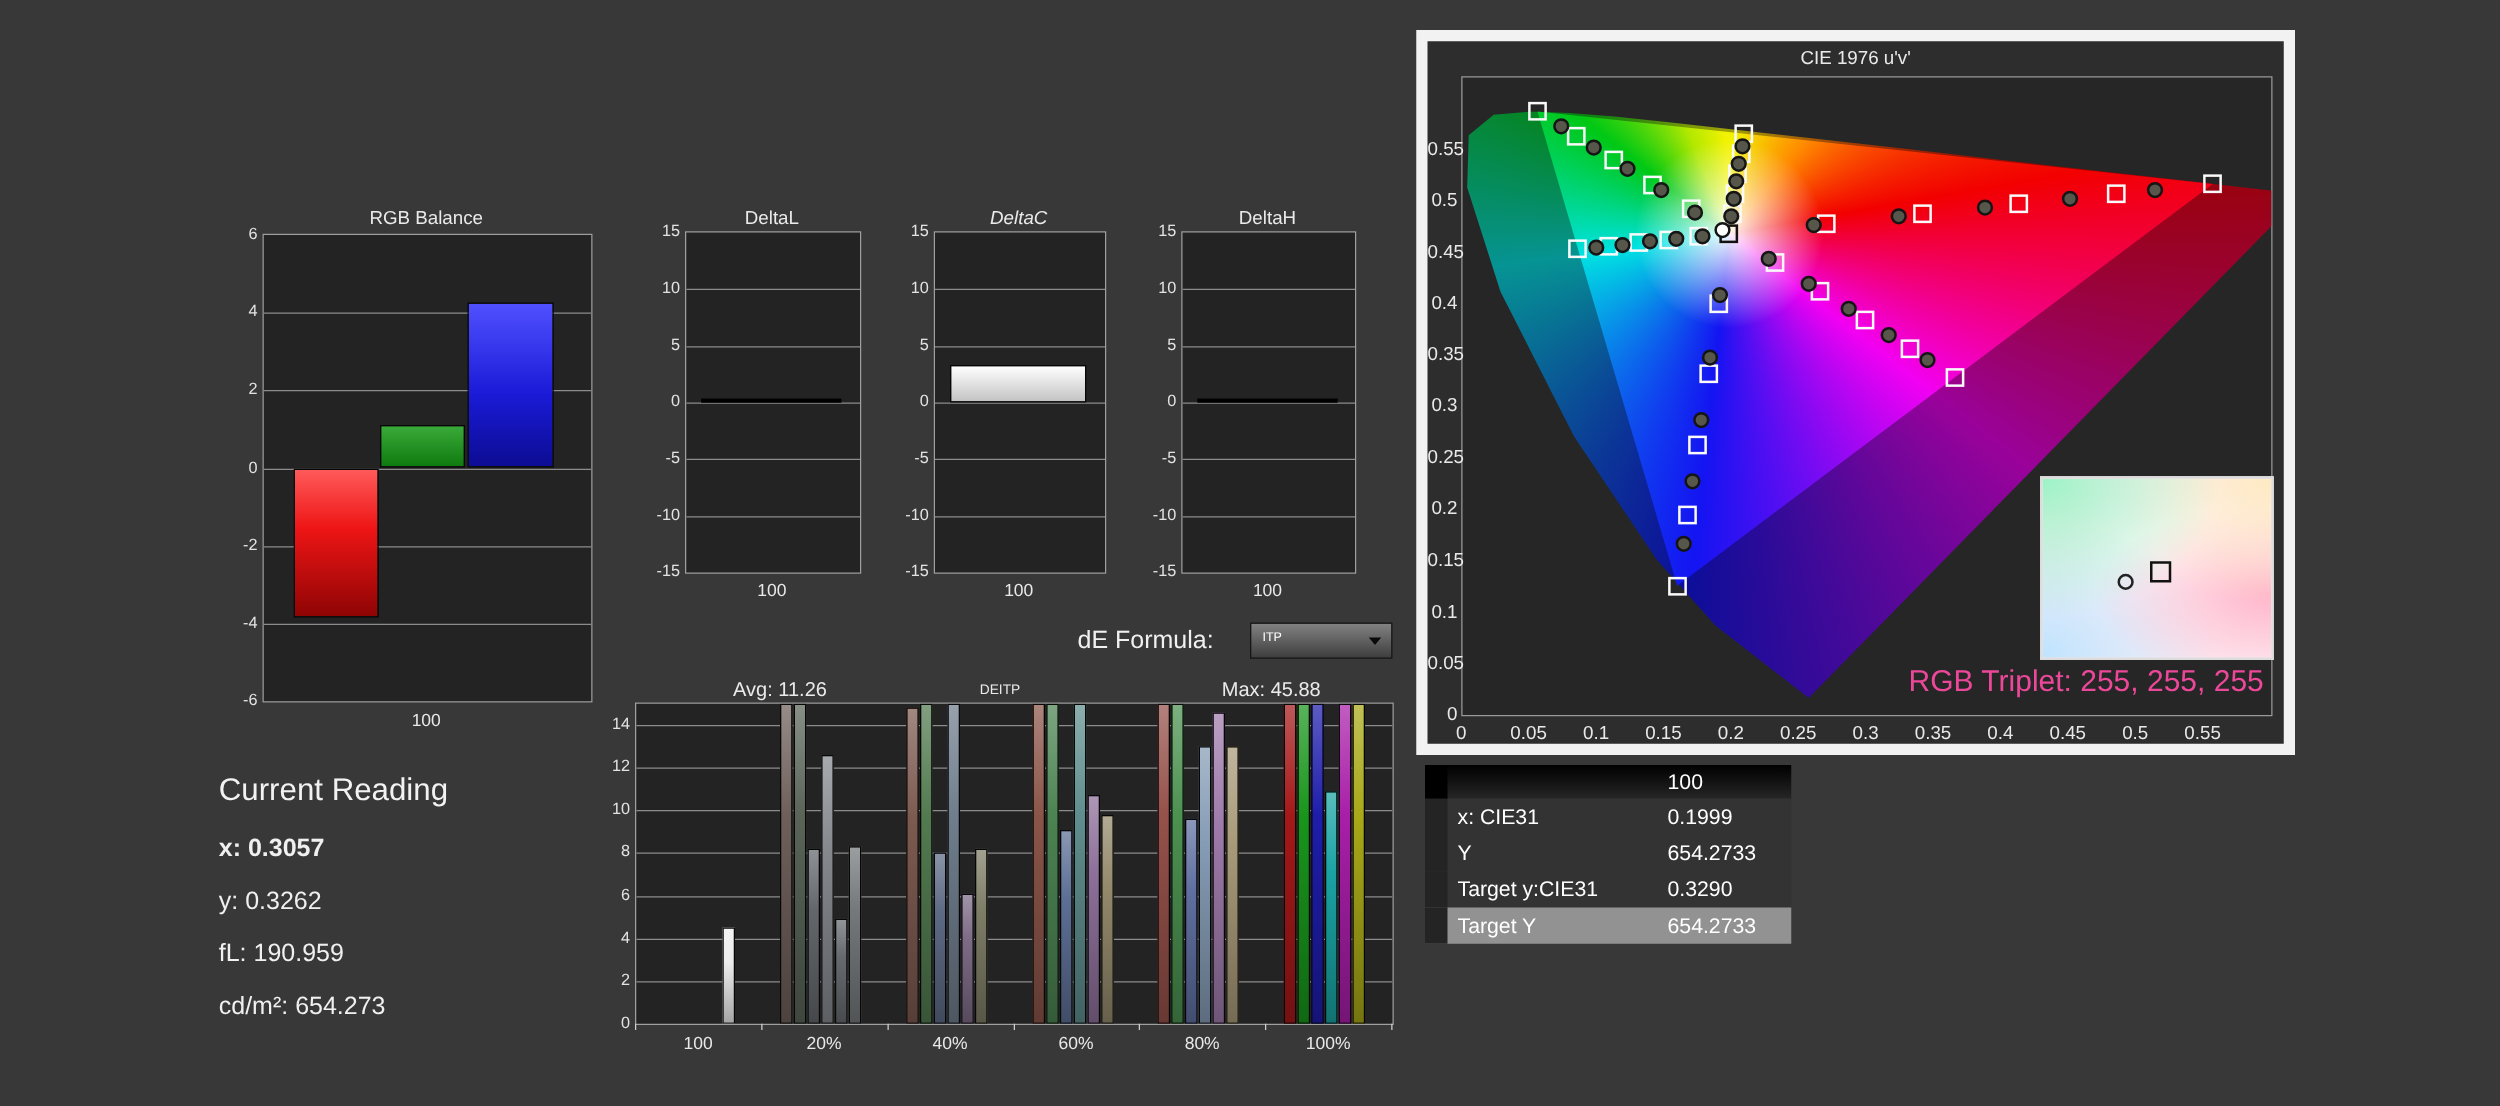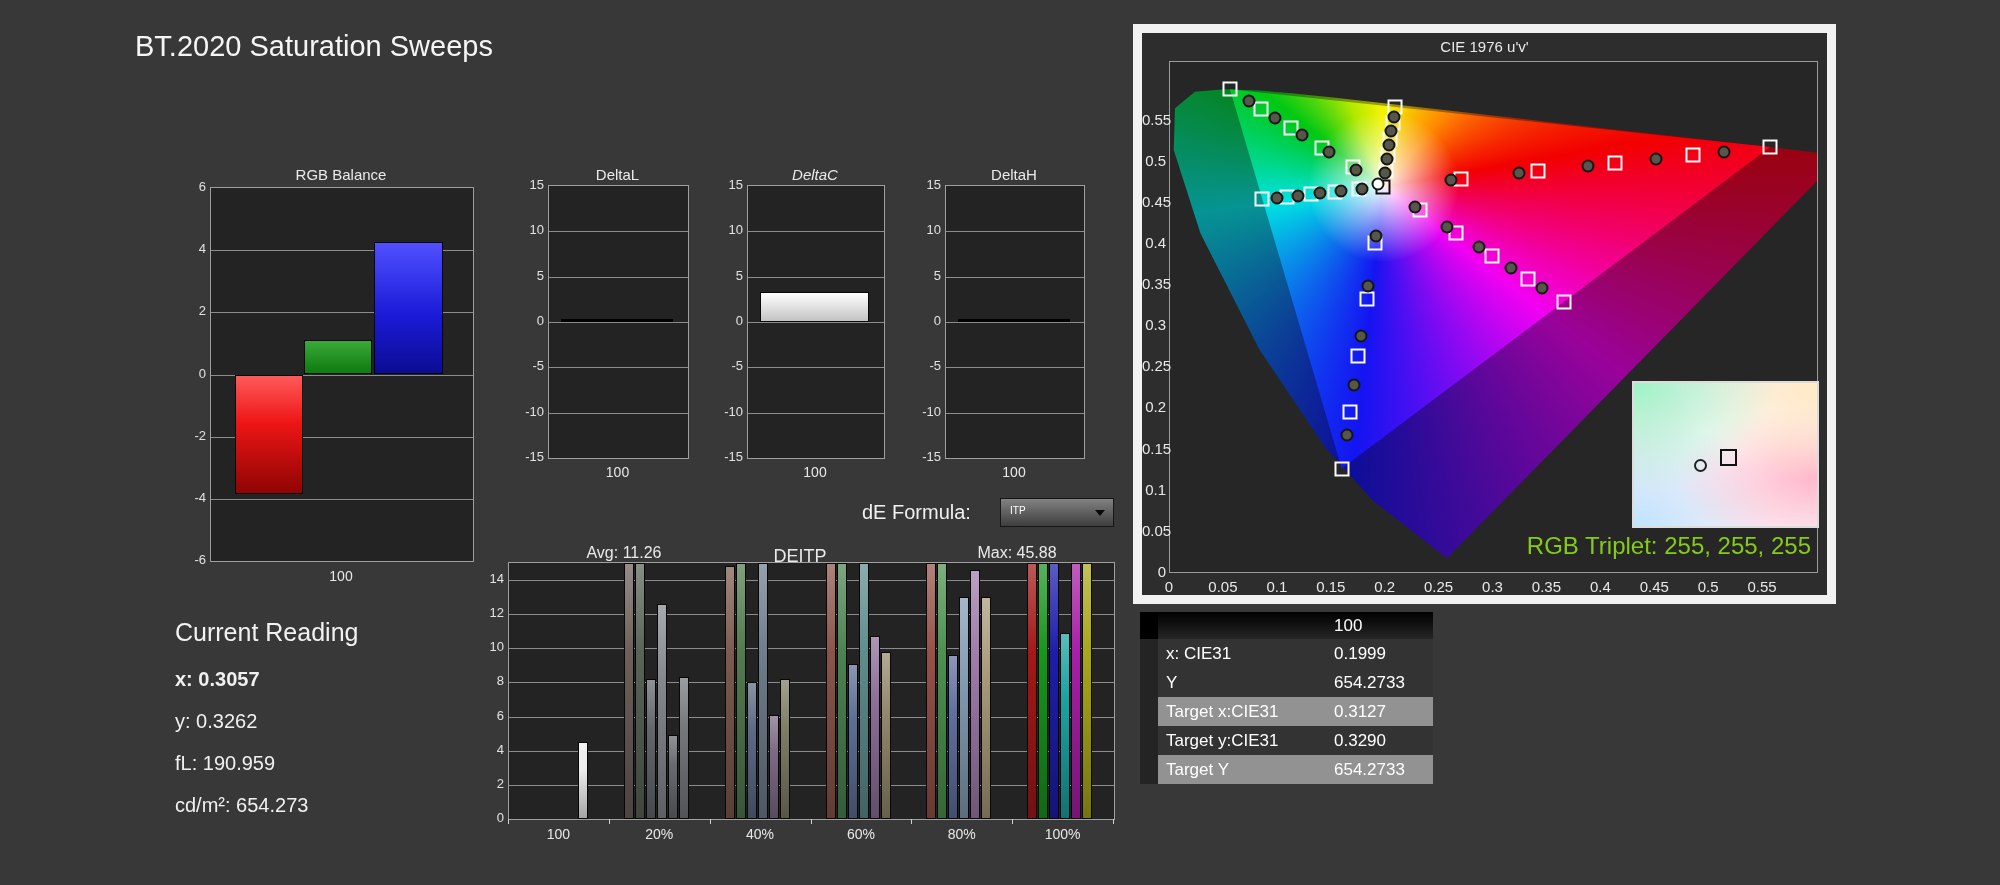--- a/index.html
+++ b/index.html
@@ -55,39 +55,38 @@
   #cie-inset{position:absolute;left:490px;top:348px;width:187px;height:147px;border:2px solid #dcdcdc;box-sizing:border-box;
      background:
        radial-gradient(at 0% 0%, #9df3c6, rgba(255,255,255,0) 55%),
        radial-gradient(at 100% 0%, #ffeac2, rgba(255,255,255,0) 50%),
        radial-gradient(at 100% 65%, #ffb6cb, rgba(255,255,255,0) 55%),
        radial-gradient(at 0% 100%, #bfe4ff, rgba(255,255,255,0) 55%),
        radial-gradient(at 55% 45%, #ffffff, rgba(255,255,255,0) 65%),
        #fdeef4;}
   #inset-circle{position:absolute;width:13px;height:13px;border-radius:50%;border:2px solid #222;box-sizing:border-box;}
   #inset-square{position:absolute;width:17px;height:17px;border:2.5px solid #111;box-sizing:border-box;}
-  #rgb-triplet{position:absolute;right:16px;top:499px;font-size:24px;color:#84cc16;}
+  #rgb-triplet{position:absolute;right:16px;top:499px;font-size:24px;color:#ec4899;}
   
   #cie-table{left:1140px;top:612px;width:293px;font-size:17px;}
   .trow{display:flex;height:29px;line-height:29px;}
   .trow .gut{width:18px;flex:none;}
   .trow .lab{width:132px;flex:none;padding-left:8px;white-space:nowrap;}
   .trow .val{flex:1;padding-left:36px;white-space:nowrap;}
   .trow.head{height:27px;line-height:27px;background:linear-gradient(#000,#262626);color:#fff;}
   .trow.head .gut{background:#000;}
   .trow.dark{background:#333333;color:#fff;}
   .trow.light{background:#929292;color:#fff;}
   .trow.dark .gut,.trow.light .gut{background:#242424;}
 </style>
 </head>
 <body>
 
 <div id="app">
 
-  <div class="page-title">BT.2020 Saturation Sweeps</div>
 
   <div class="sec" id="rgb-sec" style="left:188px;top:130px;width:310px;height:470px;">
     <div class="chart-title" style="left:22px;top:36px;width:262px;">RGB Balance</div>
     <div class="x-axis-label" style="left:22px;top:438px;width:262px;">100</div>
   <div class="plot" style="left: 22px; top: 57px; width: 262px; height: 373px;">
         <div class="grid" style="top: 310.833px;"></div>
         <div class="grid" style="top: 248.667px;"></div>
         <div class="grid" style="top: 186.5px;"></div>
         <div class="grid" style="top: 124.333px;"></div>
         <div class="grid" style="top: 62.1667px;"></div>
@@ -163,21 +162,21 @@
     </div>
 
   <div class="de-label">dE Formula:</div>
   <div class="dropdown">
     <span class="dd-text">ITP</span>
     <span class="dd-arrow"></span>
   </div>
 
   <div class="sec" id="deitp-sec" style="left:470px;top:538px;width:680px;height:320px;">
     <div class="chart-title" style="left:74px;top:6px;width:160px;font-size:16px;">Avg: 11.26</div>
-    <div class="chart-title" style="left:250px;top:8px;width:160px;font-size:18px;">DEITP</div>
+    <div class="chart-title" style="left:250px;top:8px;width:160px;font-size:11px;">DEITP</div>
     <div class="chart-title" style="left:467px;top:6px;width:160px;font-size:16px;">Max: 45.88</div>
   <div class="plot" style="left: 38px; top: 24px; width: 605px; height: 256px;">
         <div class="grid" style="top: 221.867px;"></div>
         <div class="grid" style="top: 187.733px;"></div>
         <div class="grid" style="top: 153.6px;"></div>
         <div class="grid" style="top: 119.467px;"></div>
         <div class="grid" style="top: 85.3333px;"></div>
         <div class="grid" style="top: 51.2px;"></div>
         <div class="grid" style="top: 17.0667px;"></div>
         <div class="bar dbar" style="left: 69px; top: 179.2px; width: 10px; height: 76.8px; background-color: rgb(237, 237, 237);"></div>
@@ -351,25 +350,20 @@
       <div class="trow dark">
         <div class="gut"></div>
         <div class="lab">x: CIE31</div>
         <div class="val">0.1999</div>
       </div>
       <div class="trow dark">
         <div class="gut"></div>
         <div class="lab">Y</div>
         <div class="val">654.2733</div>
       </div>
-      <div class="trow light">
-        <div class="gut"></div>
-        <div class="lab">Target x:CIE31</div>
-        <div class="val">0.3127</div>
-      </div>
       <div class="trow dark">
         <div class="gut"></div>
         <div class="lab">Target y:CIE31</div>
         <div class="val">0.3290</div>
       </div>
       <div class="trow light">
         <div class="gut"></div>
         <div class="lab">Target Y</div>
         <div class="val">654.2733</div>
       </div>

